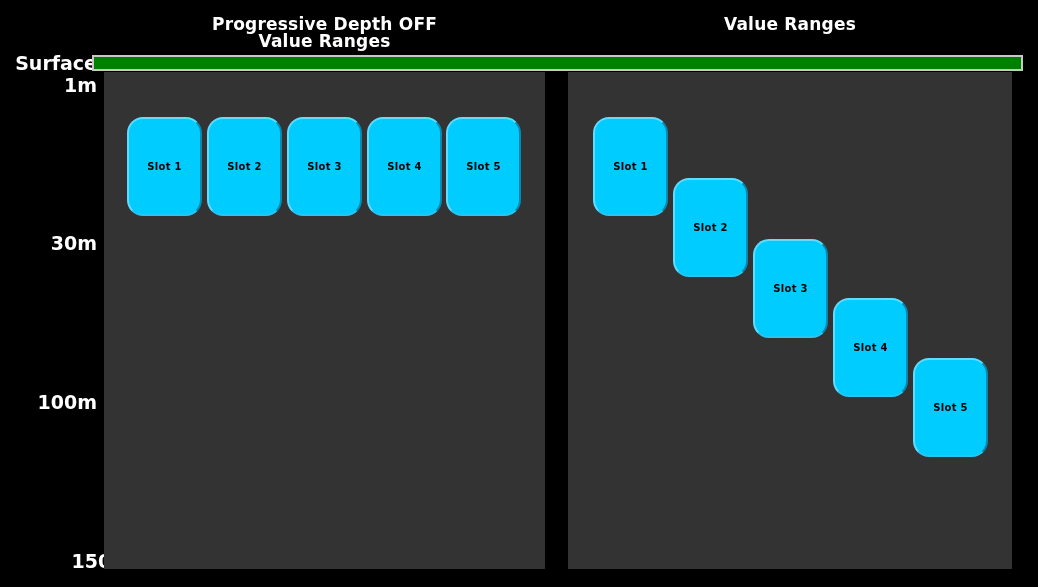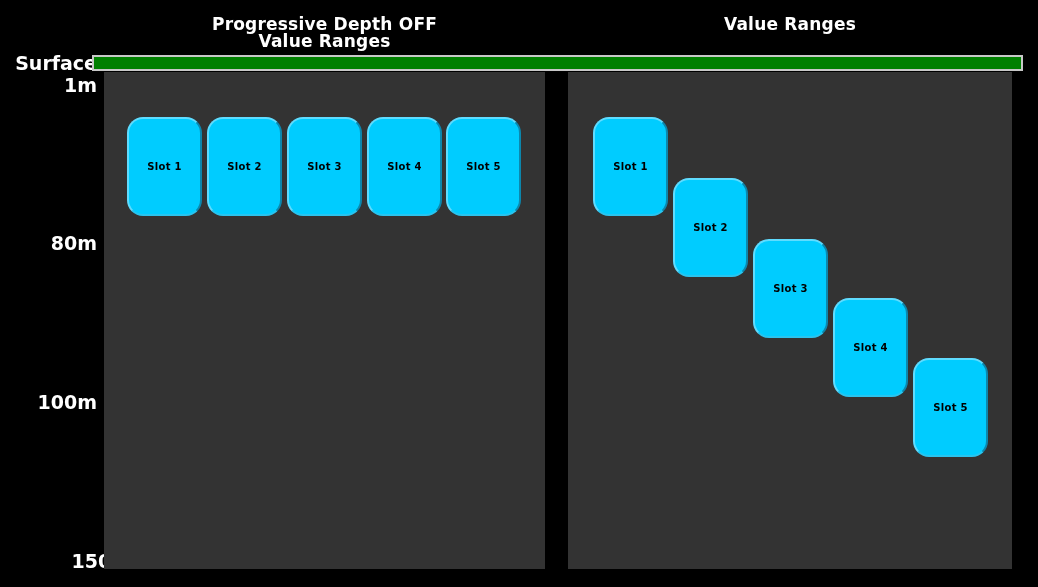--- a/index.html
+++ b/index.html
@@ -95,21 +95,21 @@
   <div class="panel-title off">
     <div>Progressive Depth OFF</div>
     <div>Value Ranges</div>
   </div>
   <div class="panel-title on">
     <div>Value Ranges</div>
   </div>
 
   <div class="axis-label" style="top:52px;">Surface</div>
   <div class="axis-label" style="top:74px;">1m</div>
-  <div class="axis-label" style="top:232px;">80m</div>
+  <div class="axis-label" style="top:232px;">30m</div>
   <div class="axis-label" style="top:391px;">100m</div>
   <div class="axis-label" style="top:550px;padding-left:34px;">150m</div>
 
   <div class="surface-bar"></div>
 
   <div class="depth-panel off"></div>
   <div class="depth-panel on"></div>
 
   <div class="slot off1">
       <span>Slot 1</span>

